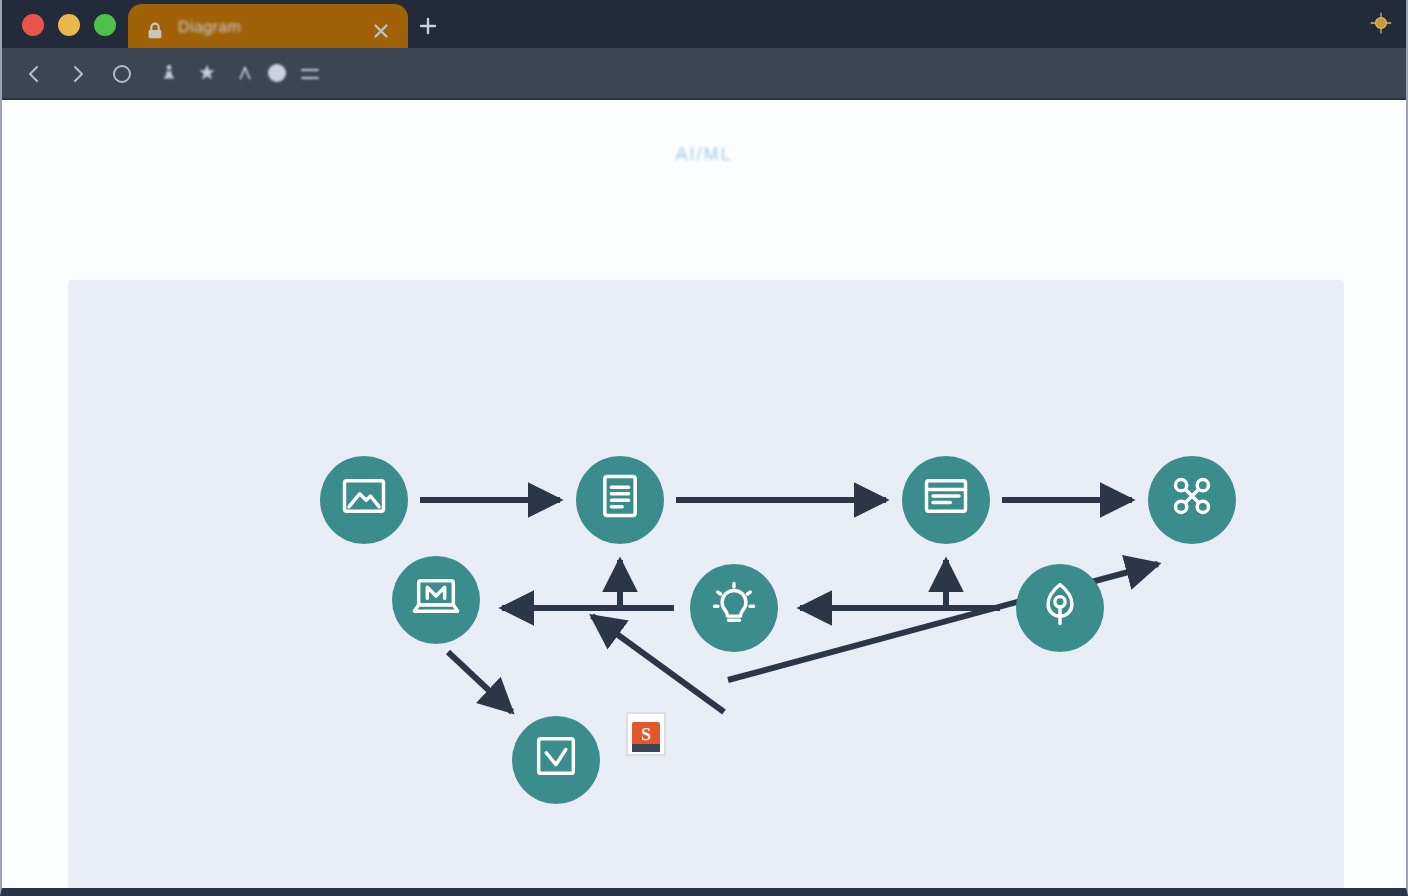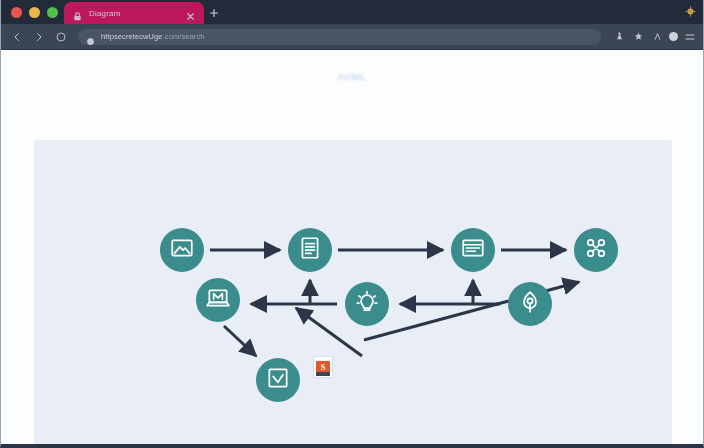--- a/index.html
+++ b/index.html
@@ -53,21 +53,21 @@
   .dot.green  { background: #4fc14a; }
 
   .tab {
     position: relative;
     display: flex;
     align-items: center;
     gap: 6px;
     height: 22px;
     min-width: 140px;
     padding: 0 8px;
-    background: #be185d;
+    background: #a16207;
     border-radius: 7px 7px 0 0;
     box-sizing: border-box;
   }
   .tab-lock {
     width: 11px;
     height: 11px;
     flex: none;
     opacity: .85;
   }
   .tab-title {
@@ -311,28 +311,20 @@
       <svg viewBox="0 0 24 24" width="12" height="12" fill="none" stroke="currentColor" stroke-width="2" stroke-linecap="round" stroke-linejoin="round">
         <path d="M9 5l7 7-7 7"></path>
       </svg>
     </div>
     <div class="nav-btn">
       <svg viewBox="0 0 24 24" width="12" height="12" fill="none" stroke="currentColor" stroke-width="1.9">
         <circle cx="12" cy="12" r="8"></circle>
       </svg>
     </div>
 
-    <div class="omnibox">
-      <span class="omnibox-icon">
-        <svg viewBox="0 0 24 24" width="9" height="9" fill="#cfd6e0">
-          <circle cx="12" cy="12" r="9"></circle>
-        </svg>
-      </span>
-      <span class="omnibox-url" title="Search or enter address"><span>httpsecretecwUge</span><span class="dim">.com/search</span></span>
-    </div>
 
     <div class="toolbar-icons">
       <div class="tb-icon">
         <svg viewBox="0 0 24 24" width="11" height="11" fill="currentColor">
           <circle cx="12" cy="6" r="2.6"></circle>
           <path d="M9 10h6v4l3 4H6l3-4z"></path>
         </svg>
       </div>
       <div class="tb-icon">
         <svg viewBox="0 0 24 24" width="11" height="11" fill="currentColor">

